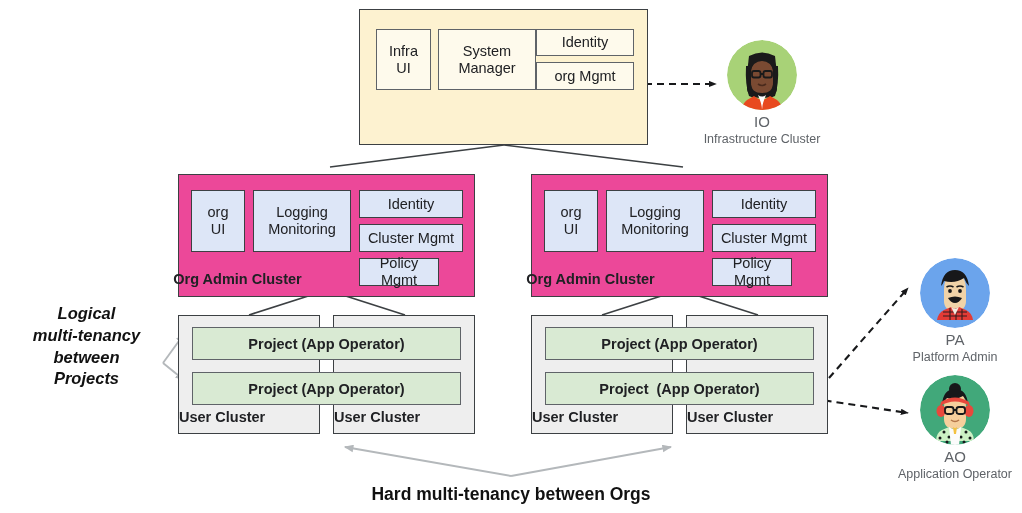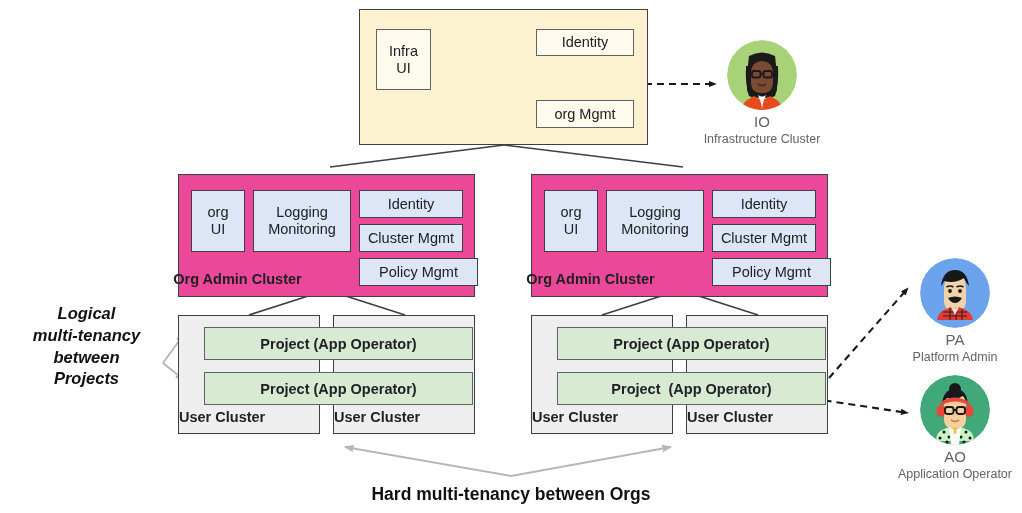--- a/index.html
+++ b/index.html
@@ -13,52 +13,52 @@
   
   .root-cluster{left:359px;top:9px;width:289px;height:136px;
       background:#fdf2d0;border:1.6px solid #3c4043;}
   .root-cluster .chip{position:absolute;box-sizing:border-box;
       background:#fefaec;border:1.6px solid #5f6368;
       display:flex;align-items:center;justify-content:center;text-align:center;
       font-size:14.5px;line-height:1.15;color:#202124;}
   .chip-infra{left:16px;top:19px;width:55px;height:61px;}
   .chip-sysmgr{left:78px;top:19px;width:98px;height:61px;}
   .chip-identity{left:176px;top:19px;width:98px;height:27px;}
-  .chip-orgmgmt{left:176px;top:52px;width:98px;height:28px;margin-top:38px;}
+  .chip-orgmgmt{left:176px;top:52px;width:98px;height:28px;}
   .cluster-title{position:absolute;left:0;width:100%;text-align:center;
       font-weight:bold;font-size:14.5px;line-height:1.25;color:#202124;}
   .root-title{top:88px;}
 
   
   .org-cluster{top:174px;width:297px;height:123px;
       background:#ec4899;border:1.6px solid #3c4043;}
   .org-left{left:178px;}
   .org-right{left:531px;}
   .org-cluster .chip{position:absolute;box-sizing:border-box;
       background:#dde6f7;border:1.6px solid #3c4043;
       display:flex;align-items:center;justify-content:center;text-align:center;
       font-size:14.5px;line-height:1.15;color:#202124;}
   .chip-orgui{left:12px;top:15px;width:54px;height:62px;}
   .chip-logmon{left:74px;top:15px;width:98px;height:62px;}
   .chip-oidentity{left:180px;top:15px;width:104px;height:28px;}
   .chip-clustermgmt{left:180px;top:49px;width:104px;height:28px;}
-  .chip-policymgmt{left:180px;top:83px;width:119px;height:28px;}
+  .chip-policymgmt{left:180px;top:83px;width:80px;height:28px;}
   .org-title{top:95px;left:-90px;width:297px;}
 
   
   .uc-group{top:315px;width:297px;height:119px;}
   .ucg-left{left:178px;}
   .ucg-right{left:531px;}
   .uc-box{position:absolute;top:0;width:142px;height:119px;box-sizing:border-box;
       background:#eeeeee;border:1.6px solid #3c4043;}
   .uc-a{left:0;}
   .uc-b{left:155px;}
   .uc-label{position:absolute;bottom:8px;left:0;width:100%;text-align:left;
       font-size:14.5px;color:#202124;font-weight:bold;}
-  .project-bar{position:absolute;left:26px;width:269px;height:33px;box-sizing:border-box;
+  .project-bar{position:absolute;left:14px;width:269px;height:33px;box-sizing:border-box;
       background:#d9ead3;border:1.6px solid #5f6368;
       display:flex;align-items:center;justify-content:center;
       font-weight:bold;font-size:14.5px;color:#202124;white-space:pre;}
   .proj-1{top:12px;}
   .proj-2{top:57px;}
 
   
   .logical-note{left:14px;top:303px;width:145px;text-align:center;
       font-weight:bold;font-size:16.5px;line-height:1.32;color:#111111;font-style:italic;}
   .hard-note{left:261px;top:484px;width:500px;text-align:center;
@@ -125,20 +125,22 @@
 
     <g stroke="#b4b8bb" stroke-width="1.9" fill="none">
       <path d="M345,447 L511,476" marker-start="url(#grey-arrow-start)"></path>
       <path d="M511,476 L671,447" marker-end="url(#grey-arrow)"></path>
     </g>
   </svg>
 
   <div class="node root-cluster">
     <div class="chip chip-infra" style="white-space:pre-line;">Infra
 UI</div>
+    <div class="chip chip-sysmgr" style="white-space:pre-line;">System
+Manager</div>
     <div class="chip chip-identity">Identity</div>
     <div class="chip chip-orgmgmt">org Mgmt</div>
   </div>
 
   <div class="node org-cluster org-left">
     <div class="chip chip-orgui" style="white-space:pre-line;">org
 UI</div>
     <div class="chip chip-logmon" style="white-space:pre-line;">Logging
 Monitoring</div>
     <div class="chip chip-oidentity">Identity</div>

